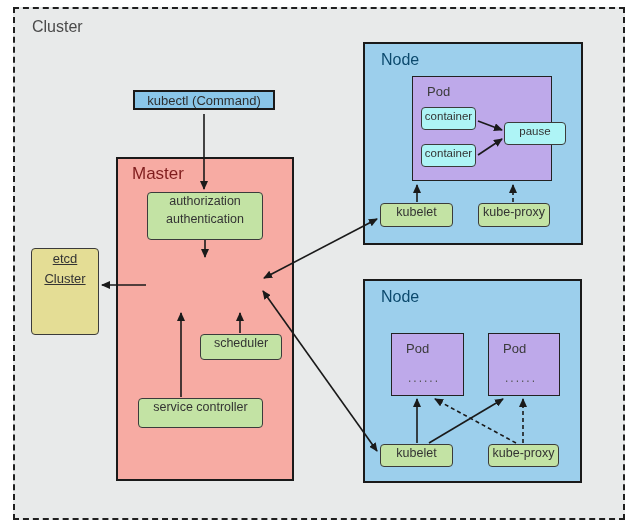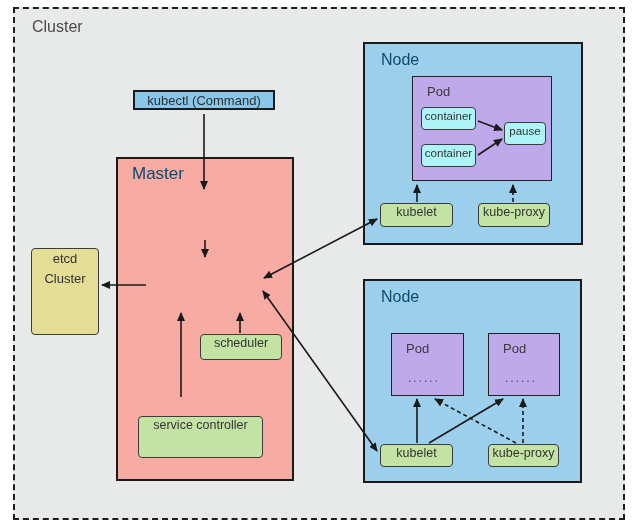--- a/index.html
+++ b/index.html
@@ -14,44 +14,44 @@
     background:var(--cluster-bg);border:2px dashed #1f1f1f;
   }
   .zone-label{position:absolute;color:#4a4a4a;}
   #cluster-label{left:17px;top:9px;font-size:16px;}
   .big-box{border:2px solid #1a1a1a;}
   #kubectl{
     left:133px;top:90px;width:142px;height:20px;background:var(--kubectl-blue);
     display:flex;align-items:center;justify-content:center;font-size:13px;color:#2e2e2e;
   }
   #master{left:116px;top:157px;width:178px;height:324px;background:var(--master-pink);}
-  #master-label{left:14px;top:5px;font-size:17px;color:#0c4a6e;}
+  #master-label{left:14px;top:5px;font-size:17px;color:#7f1d1d;}
   #node1{left:363px;top:42px;width:220px;height:203px;background:var(--node-blue);}
   #node2{left:363px;top:279px;width:219px;height:204px;background:var(--node-blue);}
   .node-label{left:16px;top:7px;font-size:16px;color:#0c4a6e;}
   .pod{background:var(--pod-purple);border:1.5px solid #222;}
   #pod-n1{left:47px;top:32px;width:140px;height:105px;}
   .pod-label{position:absolute;left:14px;top:7px;font-size:13px;color:#3a3a3a;}
   .small-box{
     border:1.3px solid #3b3b3b;border-radius:4px;display:flex;align-items:flex-start;
     justify-content:center;text-align:center;font-size:12.5px;color:#333;
     white-space:pre-line;line-height:1.4;
   }
   .green{background:var(--green);}
   .yellow{background:var(--yellow);}
   .cyan{background:var(--cyan);font-size:11.5px;}
   #auth{left:29px;top:33px;width:116px;height:48px;}
   #apiserver{left:29px;top:101px;width:115px;height:50px;font-size:13px;}
   #scheduler{left:82px;top:175px;width:82px;height:26px;}
-  #svc-ctrl{left:20px;top:239px;width:125px;height:42px;margin-top:18px;}
+  #svc-ctrl{left:20px;top:239px;width:125px;height:30px;}
   #repl-ctrl{left:20px;top:271px;width:125px;height:25px;}
-  #etcd{left:31px;top:248px;width:68px;height:87px;font-size:13px;line-height:1.5;}
+  #etcd{left:31px;top:248px;width:68px;height:87px;font-size:13px;line-height:1.5;text-decoration:underline;}
   #container1{left:8px;top:30px;width:55px;height:23px;}
   #container2{left:8px;top:67px;width:55px;height:23px;}
-  #pause{left:91px;top:45px;width:42px;height:23px;}
+  #pause{left:91px;top:45px;width:62px;height:23px;}
   #kubelet-n1{left:15px;top:159px;width:73px;height:24px;}
   #kubeproxy-n1{left:113px;top:159px;width:72px;height:24px;}
   #pod-n2a{left:26px;top:52px;width:73px;height:63px;}
   #pod-n2b{left:123px;top:52px;width:72px;height:63px;}
   .pod-dots{position:absolute;left:16px;top:37px;font-size:12px;color:#555;letter-spacing:2px;}
   #kubelet-n2{left:15px;top:163px;width:73px;height:23px;}
   #kubeproxy-n2{left:123px;top:163px;width:71px;height:23px;}
   #edges-svg{position:absolute;left:0;top:0;width:640px;height:532px;pointer-events:none;}
   .edge{stroke:var(--line);stroke-width:1.6;fill:none;}
   .edge.dashed{stroke-dasharray:4 3;}
@@ -64,20 +64,24 @@
   <div id="cluster" class="abs">
     <span id="cluster-label" class="zone-label">Cluster</span>
   </div>
 
   <div id="kubectl" class="abs big-box">
     <span>kubectl (Command)</span>
   </div>
 
   <div id="master" class="abs big-box">
     <span id="master-label" class="zone-label">Master</span>
+    <div id="auth" class="abs small-box green">
+      <span>authorization
+authentication</span>
+    </div>
     <div id="scheduler" class="abs small-box green">
       <span>scheduler</span>
     </div>
     <div id="svc-ctrl" class="abs small-box green">
       <span>service controller</span>
     </div>
   </div>
 
   <div id="etcd" class="abs small-box yellow">
     <span>etcd

